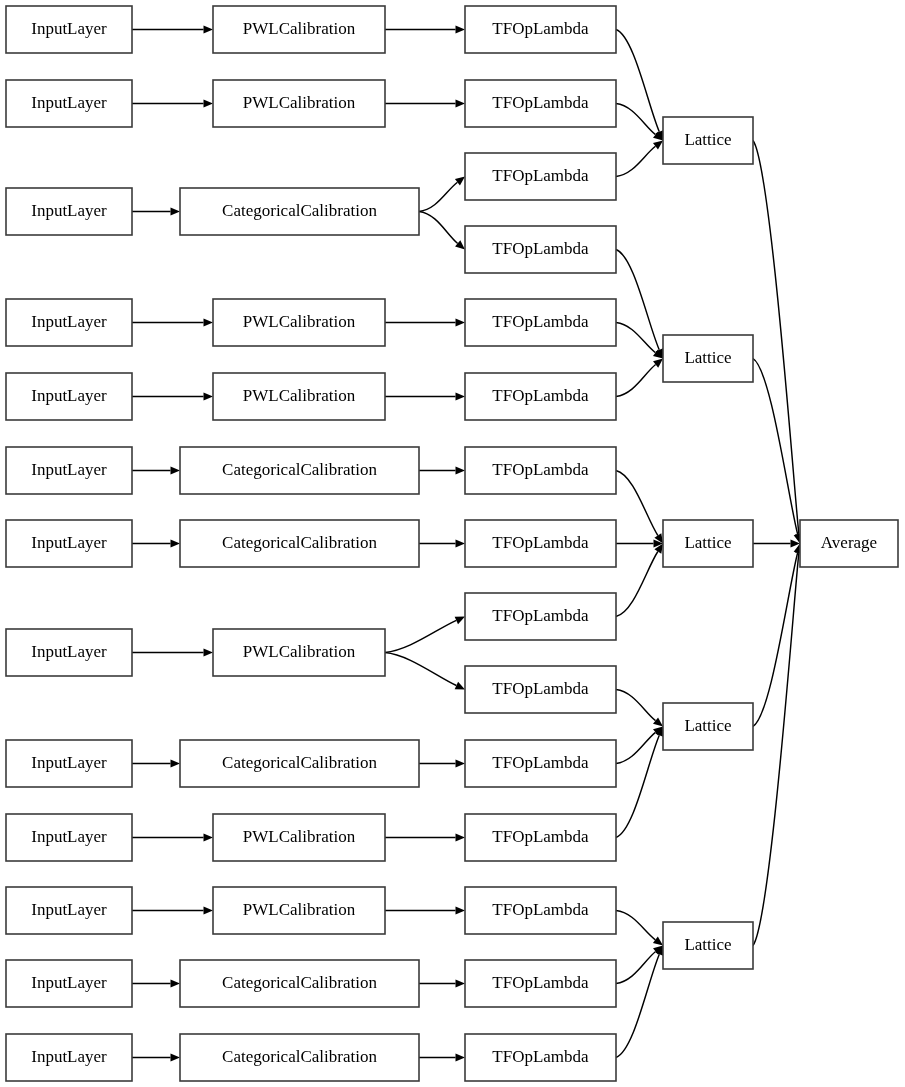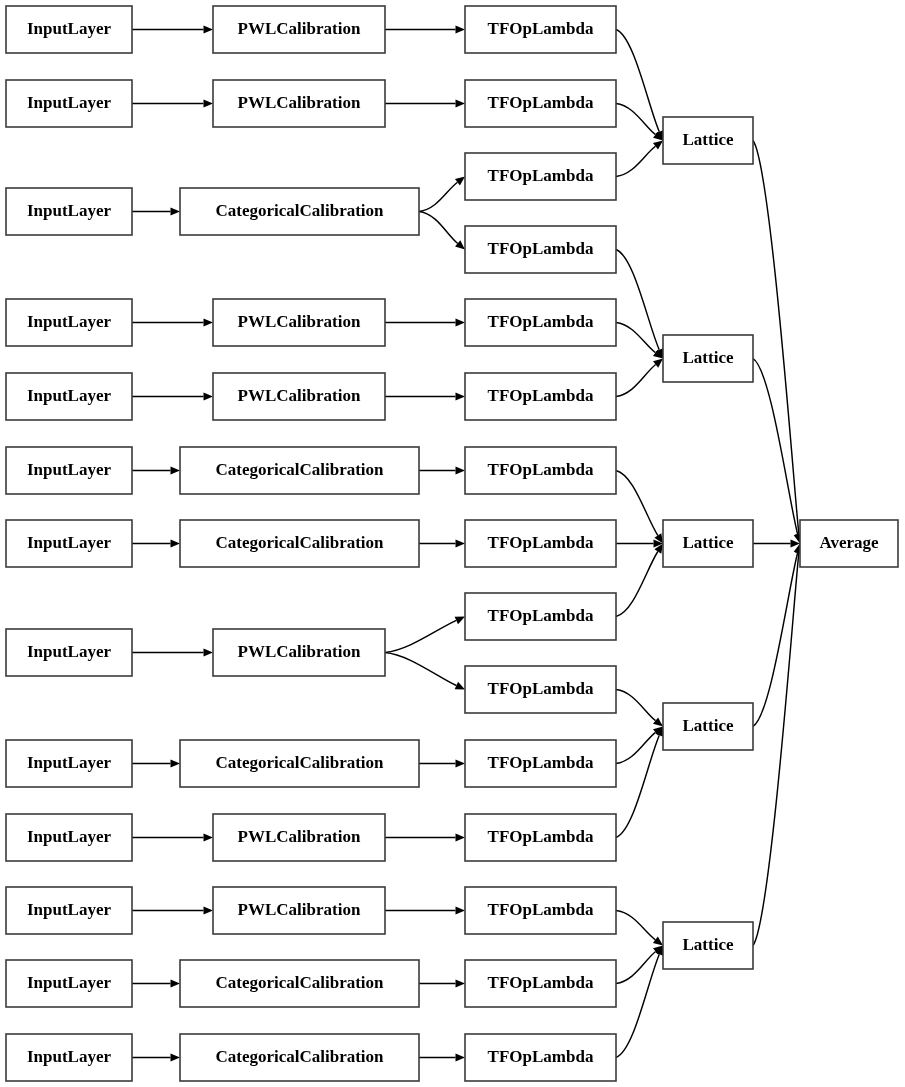--- a/index.html
+++ b/index.html
@@ -6,21 +6,20 @@
     margin: 0;
     padding: 0;
     background: #ffffff;
   }
   #graph-root {
     position: relative;
     width: 905px;
     height: 1087px;
     background: #ffffff;
     font-family: "Liberation Serif", "DejaVu Serif", serif;
-    font-weight: bold;
   }
   svg#graph-svg {
     position: absolute;
     top: 0;
     left: 0;
     width: 905px;
     height: 1087px;
     display: block;
   }
   .node-rect {

